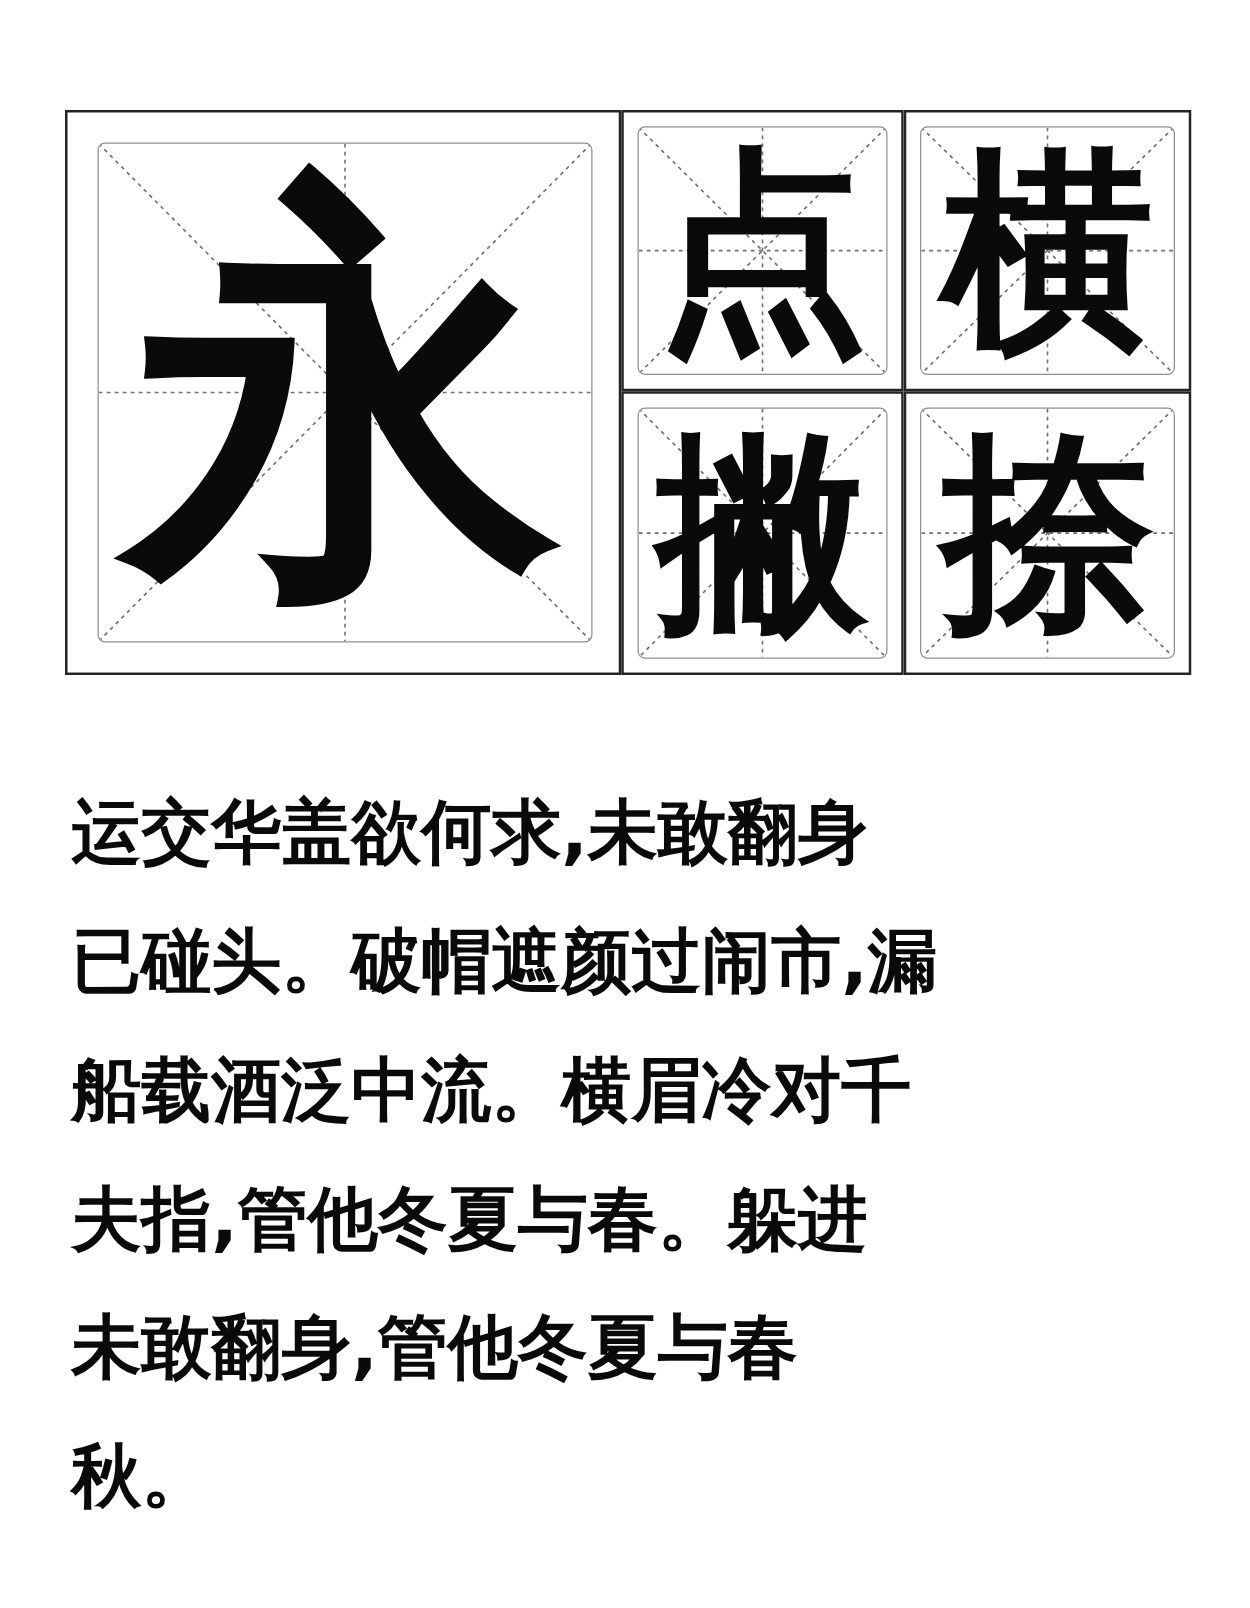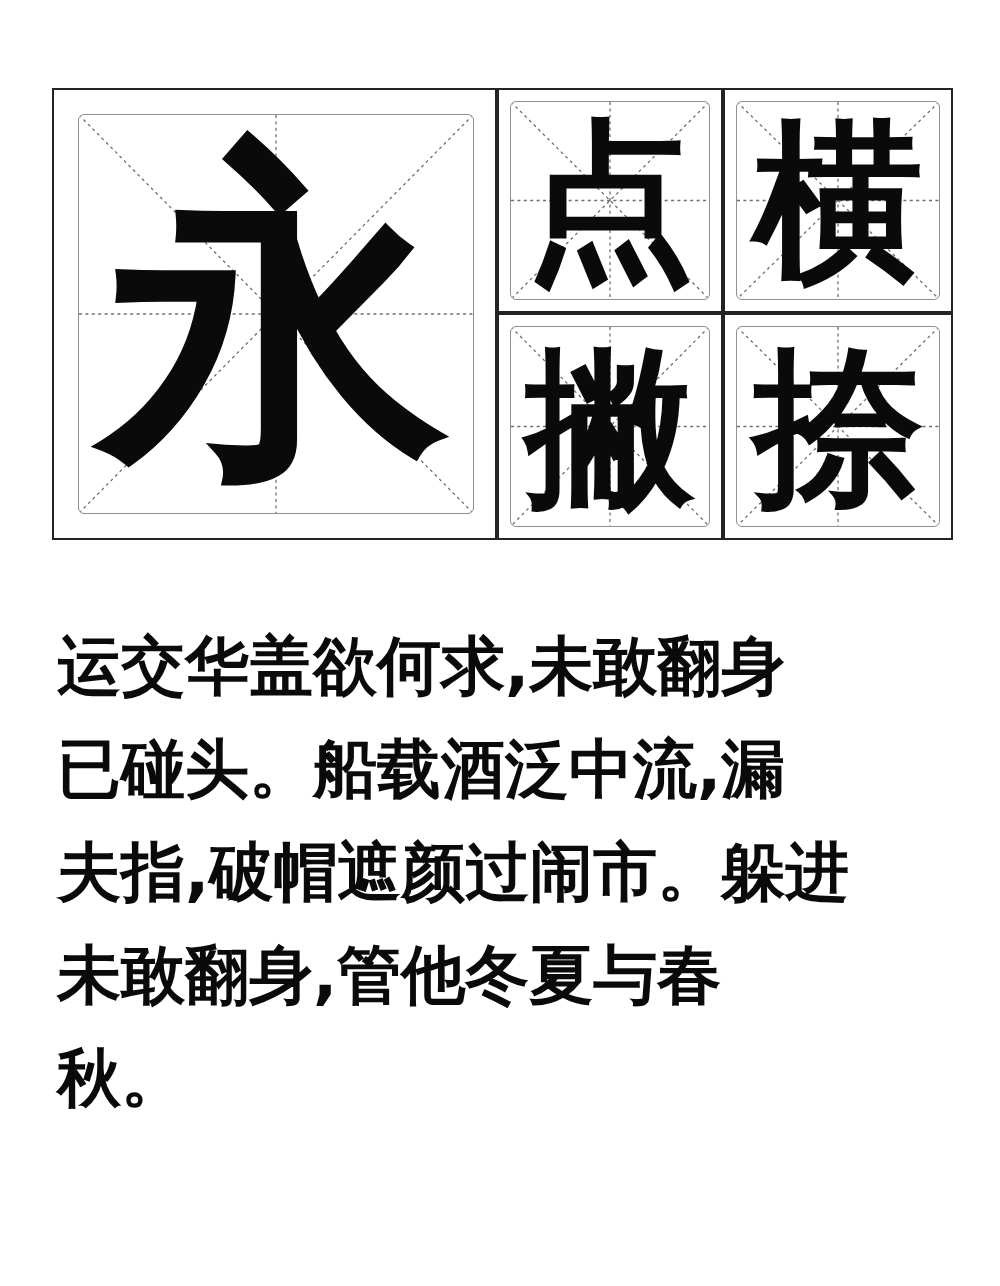--- a/index.html
+++ b/index.html
@@ -59,21 +59,21 @@
   
   .poem {
     position: absolute;
     left: 57px;
     top: 615px;
     width: 900px;
   }
   .poem-line {
     height: 103px;
     line-height: 103px;
-    font-size: 64px;
+    font-size: 56px;
     font-weight: 900;
     color: #0a0a0a;
     letter-spacing: 0;
     white-space: nowrap;
   }
 </style>
 </head>
 <body>
 
 <div class="canvas">
@@ -133,19 +133,20 @@
         <line x1="100%" y1="0" x2="0" y2="100%"></line>
         <line x1="0" y1="50%" x2="100%" y2="50%"></line>
         <line x1="50%" y1="0" x2="50%" y2="100%"></line>
       </svg>
     </div>
     <div class="glyph glyph-small">捺</div>
   </div>
 
   <div class="poem">
     <div class="poem-line">运交华盖欲何求,未敢翻身</div>
-    <div class="poem-line">已碰头。船载酒泛中流,漏</div>
-    <div class="poem-line">夫指,破帽遮颜过闹市。躲进</div>
+    <div class="poem-line">已碰头。破帽遮颜过闹市,漏</div>
+    <div class="poem-line">船载酒泛中流。横眉冷对千</div>
+    <div class="poem-line">夫指,管他冬夏与春。躲进</div>
     <div class="poem-line">未敢翻身,管他冬夏与春</div>
     <div class="poem-line">秋。</div>
   </div>
 
 </div>
 
 </body></html>

